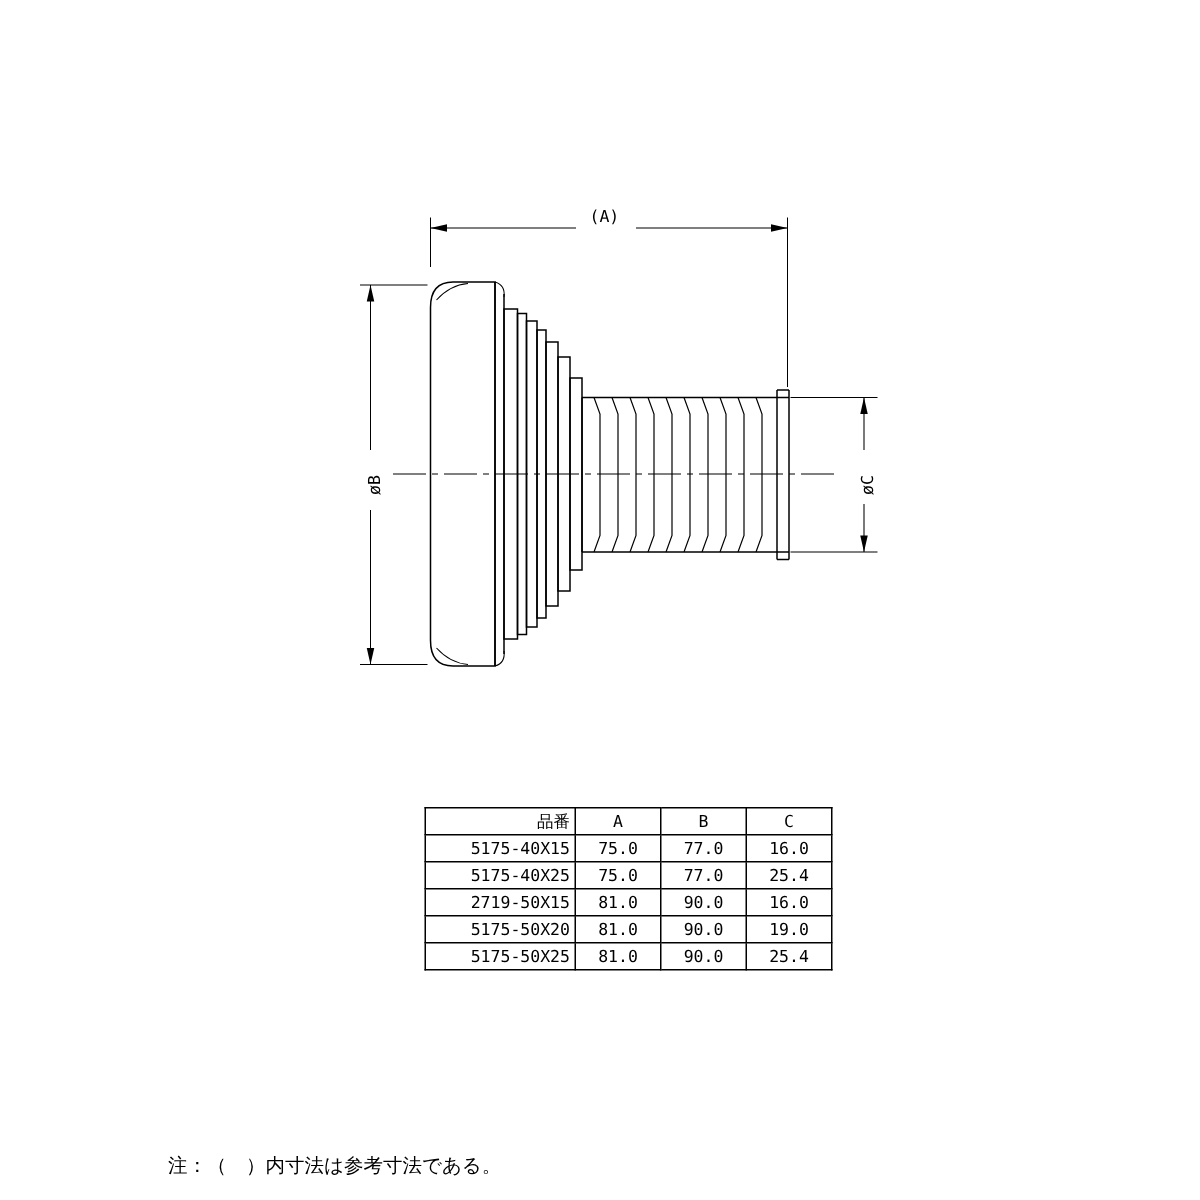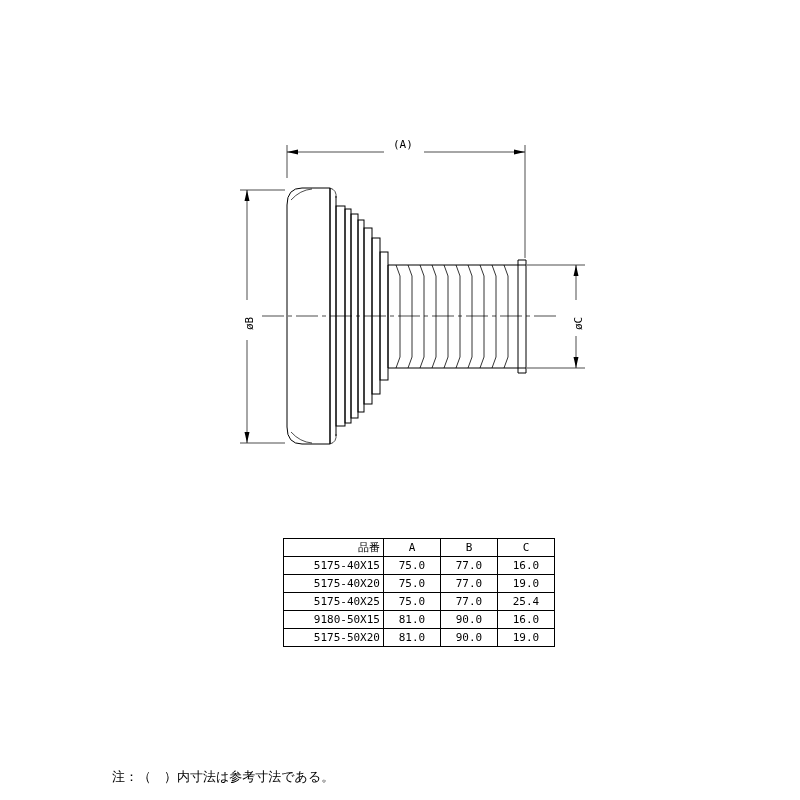--- a/index.html
+++ b/index.html
@@ -175,39 +175,39 @@
     </tr>
   </thead>
   <tbody>
     <tr>
       <td class="c-name">5175-40X15</td>
       <td class="c-v">75.0</td>
       <td class="c-v">77.0</td>
       <td class="c-v">16.0</td>
     </tr>
     <tr>
-      <td class="c-name">5175-40X20</td>
-      <td class="c-v">75.0</td>
-      <td class="c-v">77.0</td>
-      <td class="c-v">19.0</td>
-    </tr>
-    <tr>
       <td class="c-name">5175-40X25</td>
       <td class="c-v">75.0</td>
       <td class="c-v">77.0</td>
       <td class="c-v">25.4</td>
     </tr>
     <tr>
-      <td class="c-name">9180-50X15</td>
+      <td class="c-name">2719-50X15</td>
       <td class="c-v">81.0</td>
       <td class="c-v">90.0</td>
       <td class="c-v">16.0</td>
     </tr>
     <tr>
       <td class="c-name">5175-50X20</td>
       <td class="c-v">81.0</td>
       <td class="c-v">90.0</td>
       <td class="c-v">19.0</td>
     </tr>
+    <tr>
+      <td class="c-name">5175-50X25</td>
+      <td class="c-v">81.0</td>
+      <td class="c-v">90.0</td>
+      <td class="c-v">25.4</td>
+    </tr>
   </tbody>
 </table>
 
 <div id="note">注：（　）内寸法は参考寸法である。</div>
 
 </body></html>

